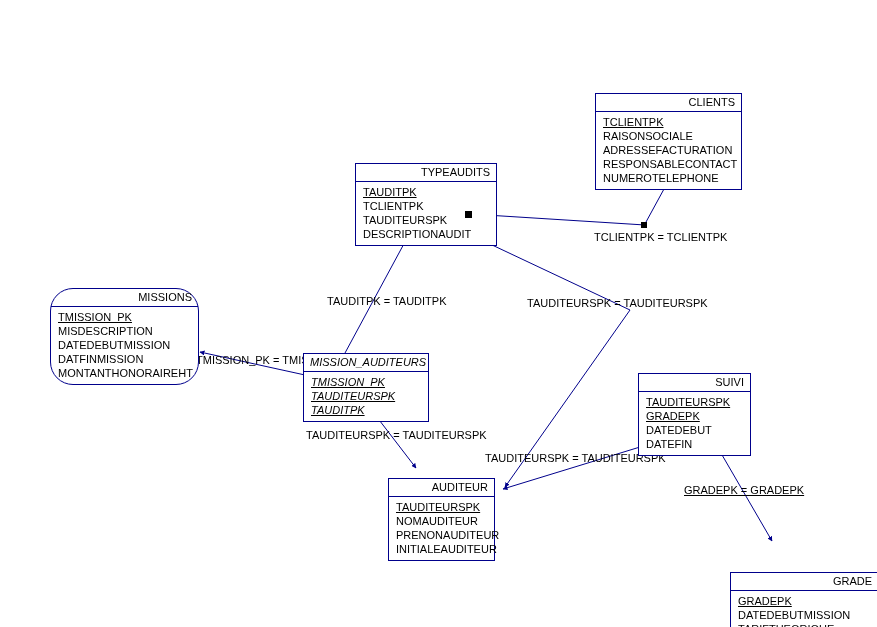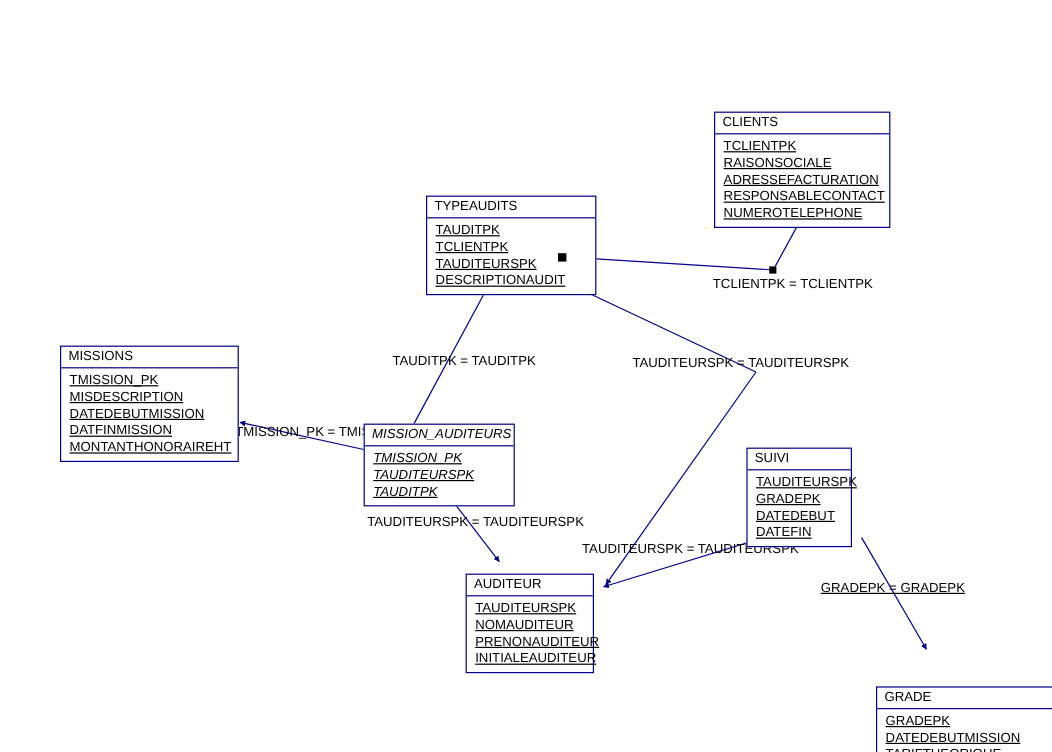--- a/index.html
+++ b/index.html
@@ -15,38 +15,37 @@
   svg.edges{position:absolute;left:0;top:0;width:877px;height:627px;pointer-events:none;}
 
   .entity{
     position:absolute;
     border:1px solid #00008b;
     background:#ffffff;
     box-sizing:border-box;
     z-index:5;
   }
   .entity .ent-title{
-    text-align:left;
+    text-align:right;
     font-size:11px;
     color:#000000;
     border-bottom:1px solid #00008b;
     padding:2px 6px 3px 6px;
     line-height:12px;
     white-space:nowrap;
   }
   .entity .ent-fields{
     padding:3px 0 4px 0;
   }
   .entity .ent-field{
     font-size:11px;
     color:#000000;
     line-height:14px;
     padding:0 6px 0 7px;
     white-space:nowrap;
-    text-decoration:underline;
   }
   .entity .ent-field.pk{
     text-decoration:underline;
   }
 
   .rel-label{
     position:absolute;
     font-size:11px;
     color:#000000;
     white-space:nowrap;
@@ -137,41 +136,41 @@
   <div class="entity" style="left:355px;top:163px;width:142px;">
     <div class="ent-title">TYPEAUDITS</div>
     <div class="ent-fields">
       <div class="ent-field pk">TAUDITPK</div>
       <div class="ent-field">TCLIENTPK</div>
       <div class="ent-field">TAUDITEURSPK</div>
       <div class="ent-field">DESCRIPTIONAUDIT</div>
     </div>
   </div>
 
-  <div class="entity" style="left:50px;top:288px;width:149px;">
+  <div class="entity" style="left:50px;top:288px;width:149px;border-radius:23px;">
     <div class="ent-title">MISSIONS</div>
     <div class="ent-fields">
       <div class="ent-field pk">TMISSION_PK</div>
       <div class="ent-field">MISDESCRIPTION</div>
       <div class="ent-field">DATEDEBUTMISSION</div>
       <div class="ent-field">DATFINMISSION</div>
       <div class="ent-field">MONTANTHONORAIREHT</div>
     </div>
   </div>
 
   <div class="entity" style="left:303px;top:353px;width:126px;font-style:italic;">
     <div class="ent-title">MISSION_AUDITEURS</div>
     <div class="ent-fields">
       <div class="ent-field pk">TMISSION_PK</div>
       <div class="ent-field pk">TAUDITEURSPK</div>
       <div class="ent-field pk">TAUDITPK</div>
     </div>
   </div>
 
-  <div class="entity" style="left:622px;top:373px;width:88px;">
+  <div class="entity" style="left:638px;top:373px;width:113px;">
     <div class="ent-title">SUIVI</div>
     <div class="ent-fields">
       <div class="ent-field pk">TAUDITEURSPK</div>
       <div class="ent-field pk">GRADEPK</div>
       <div class="ent-field">DATEDEBUT</div>
       <div class="ent-field">DATEFIN</div>
     </div>
   </div>
 
   <div class="entity" style="left:388px;top:478px;width:107px;">

